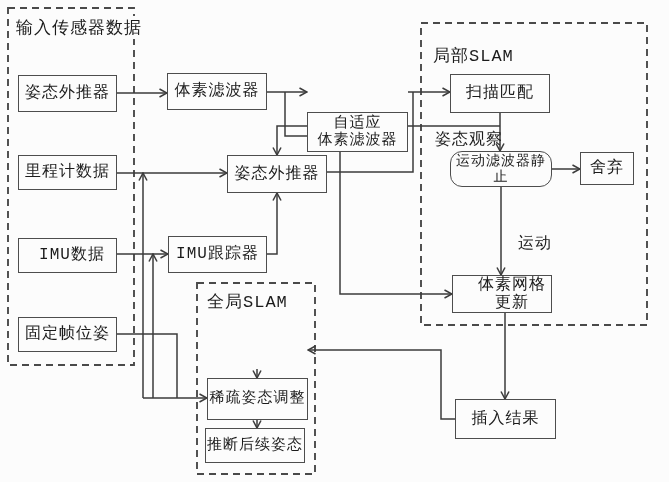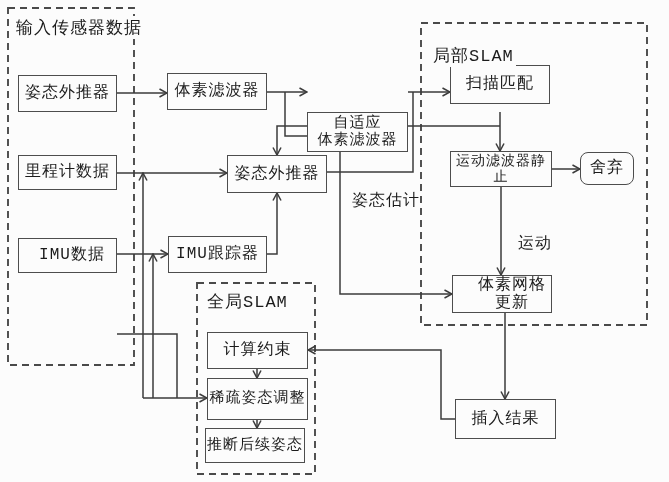--- a/index.html
+++ b/index.html
@@ -66,33 +66,33 @@
     </g>
   </svg>
 
   <div class="group-label" style="left:14px;top:16px;">输入传感器数据</div>
   <div class="group-label" style="left:431px;top:28px;margin-top:16px;">局部SLAM</div>
   <div class="group-label" style="left:205px;top:290px;">全局SLAM</div>
 
   <div class="node" style="left:18px;top:75px;width:99px;height:37px;">姿态外推器</div>
   <div class="node" style="left:18px;top:155px;width:99px;height:35px;">里程计数据</div>
   <div class="node" style="left:18px;top:238px;width:99px;height:35px;padding-left:9px;">IMU数据</div>
+  <div class="node" style="left:18px;top:317px;width:99px;height:35px;">固定帧位姿</div>
 
   <div class="node" style="left:167px;top:73px;width:100px;height:37px;">体素滤波器</div>
   <div class="node" style="left:307px;top:72px;width:101px;height:40px;font-size:15px;margin-top:40px;">自适应
 体素滤波器</div>
   <div class="node" style="left:227px;top:155px;width:100px;height:38px;">姿态外推器</div>
   <div class="node" style="left:168px;top:236px;width:99px;height:37px;">IMU跟踪器</div>
 
-  <div class="node" style="left:450px;top:65px;width:100px;height:39px;">扫描匹配</div>
-  <div class="node" style="left:450px;top:151px;width:102px;height:36px;font-size:14px;">运动滤波器静止</div>
-  <div class="node" style="left:580px;top:152px;width:54px;height:33px;border-radius:8px;">舍弃</div>
+  <div class="node" style="left:450px;top:74px;width:100px;height:39px;">扫描匹配</div>
+  <div class="node" style="left:450px;top:151px;width:102px;height:36px;font-size:14px;border-radius:12px;">运动滤波器静止</div>
+  <div class="node" style="left:580px;top:152px;width:54px;height:33px;">舍弃</div>
   <div class="node" style="left:452px;top:275px;width:100px;height:38px;padding-left:20px;">体素网格更新</div>
   <div class="node" style="left:455px;top:399px;width:101px;height:40px;">插入结果</div>
 
-  <div class="node" style="left:207px;top:332px;width:101px;height:37px;">计算约束</div>
   <div class="node" style="left:207px;top:378px;width:101px;height:42px;font-size:15px;">稀疏姿态调整</div>
   <div class="node" style="left:205px;top:428px;width:100px;height:35px;font-size:15px;">推断后续姿态</div>
 
+  <div class="edge-label" style="left:435px;top:129px;">姿态观察</div>
   <div class="edge-label" style="left:518px;top:233px;">运动</div>
-  <div class="edge-label" style="left:352px;top:190px;">姿态估计</div>
 
 </div>
 
 </body></html>

